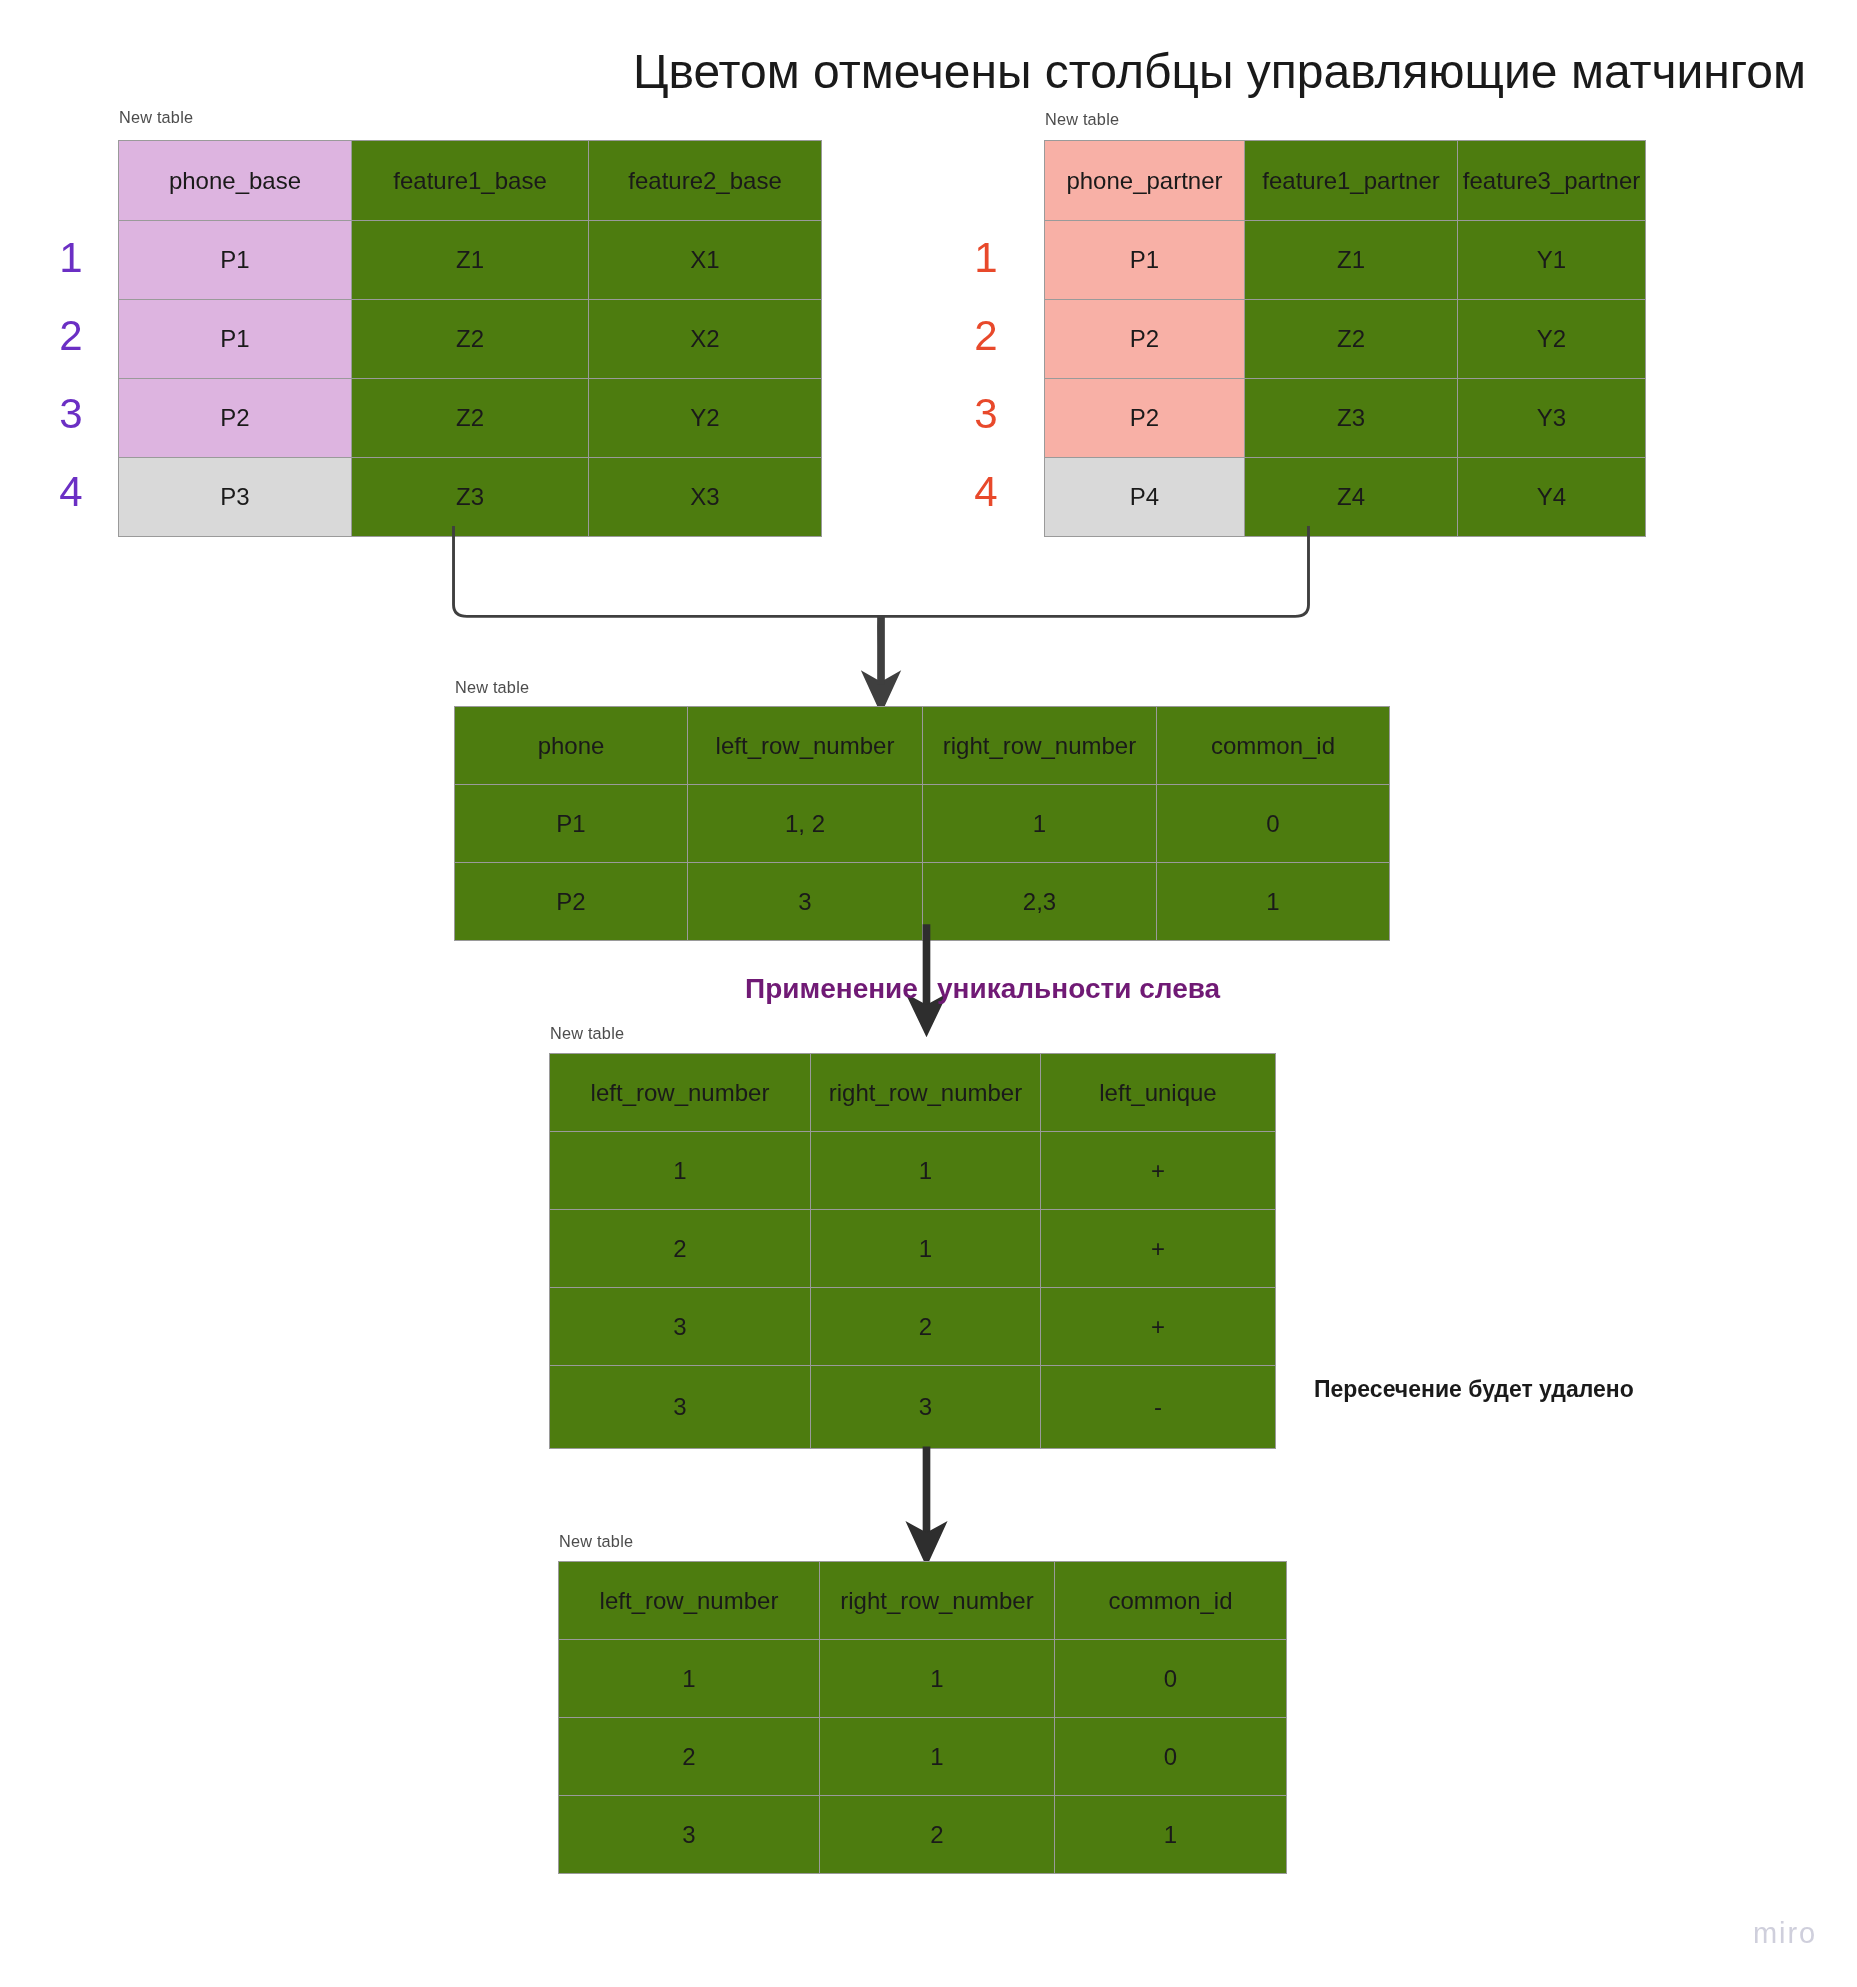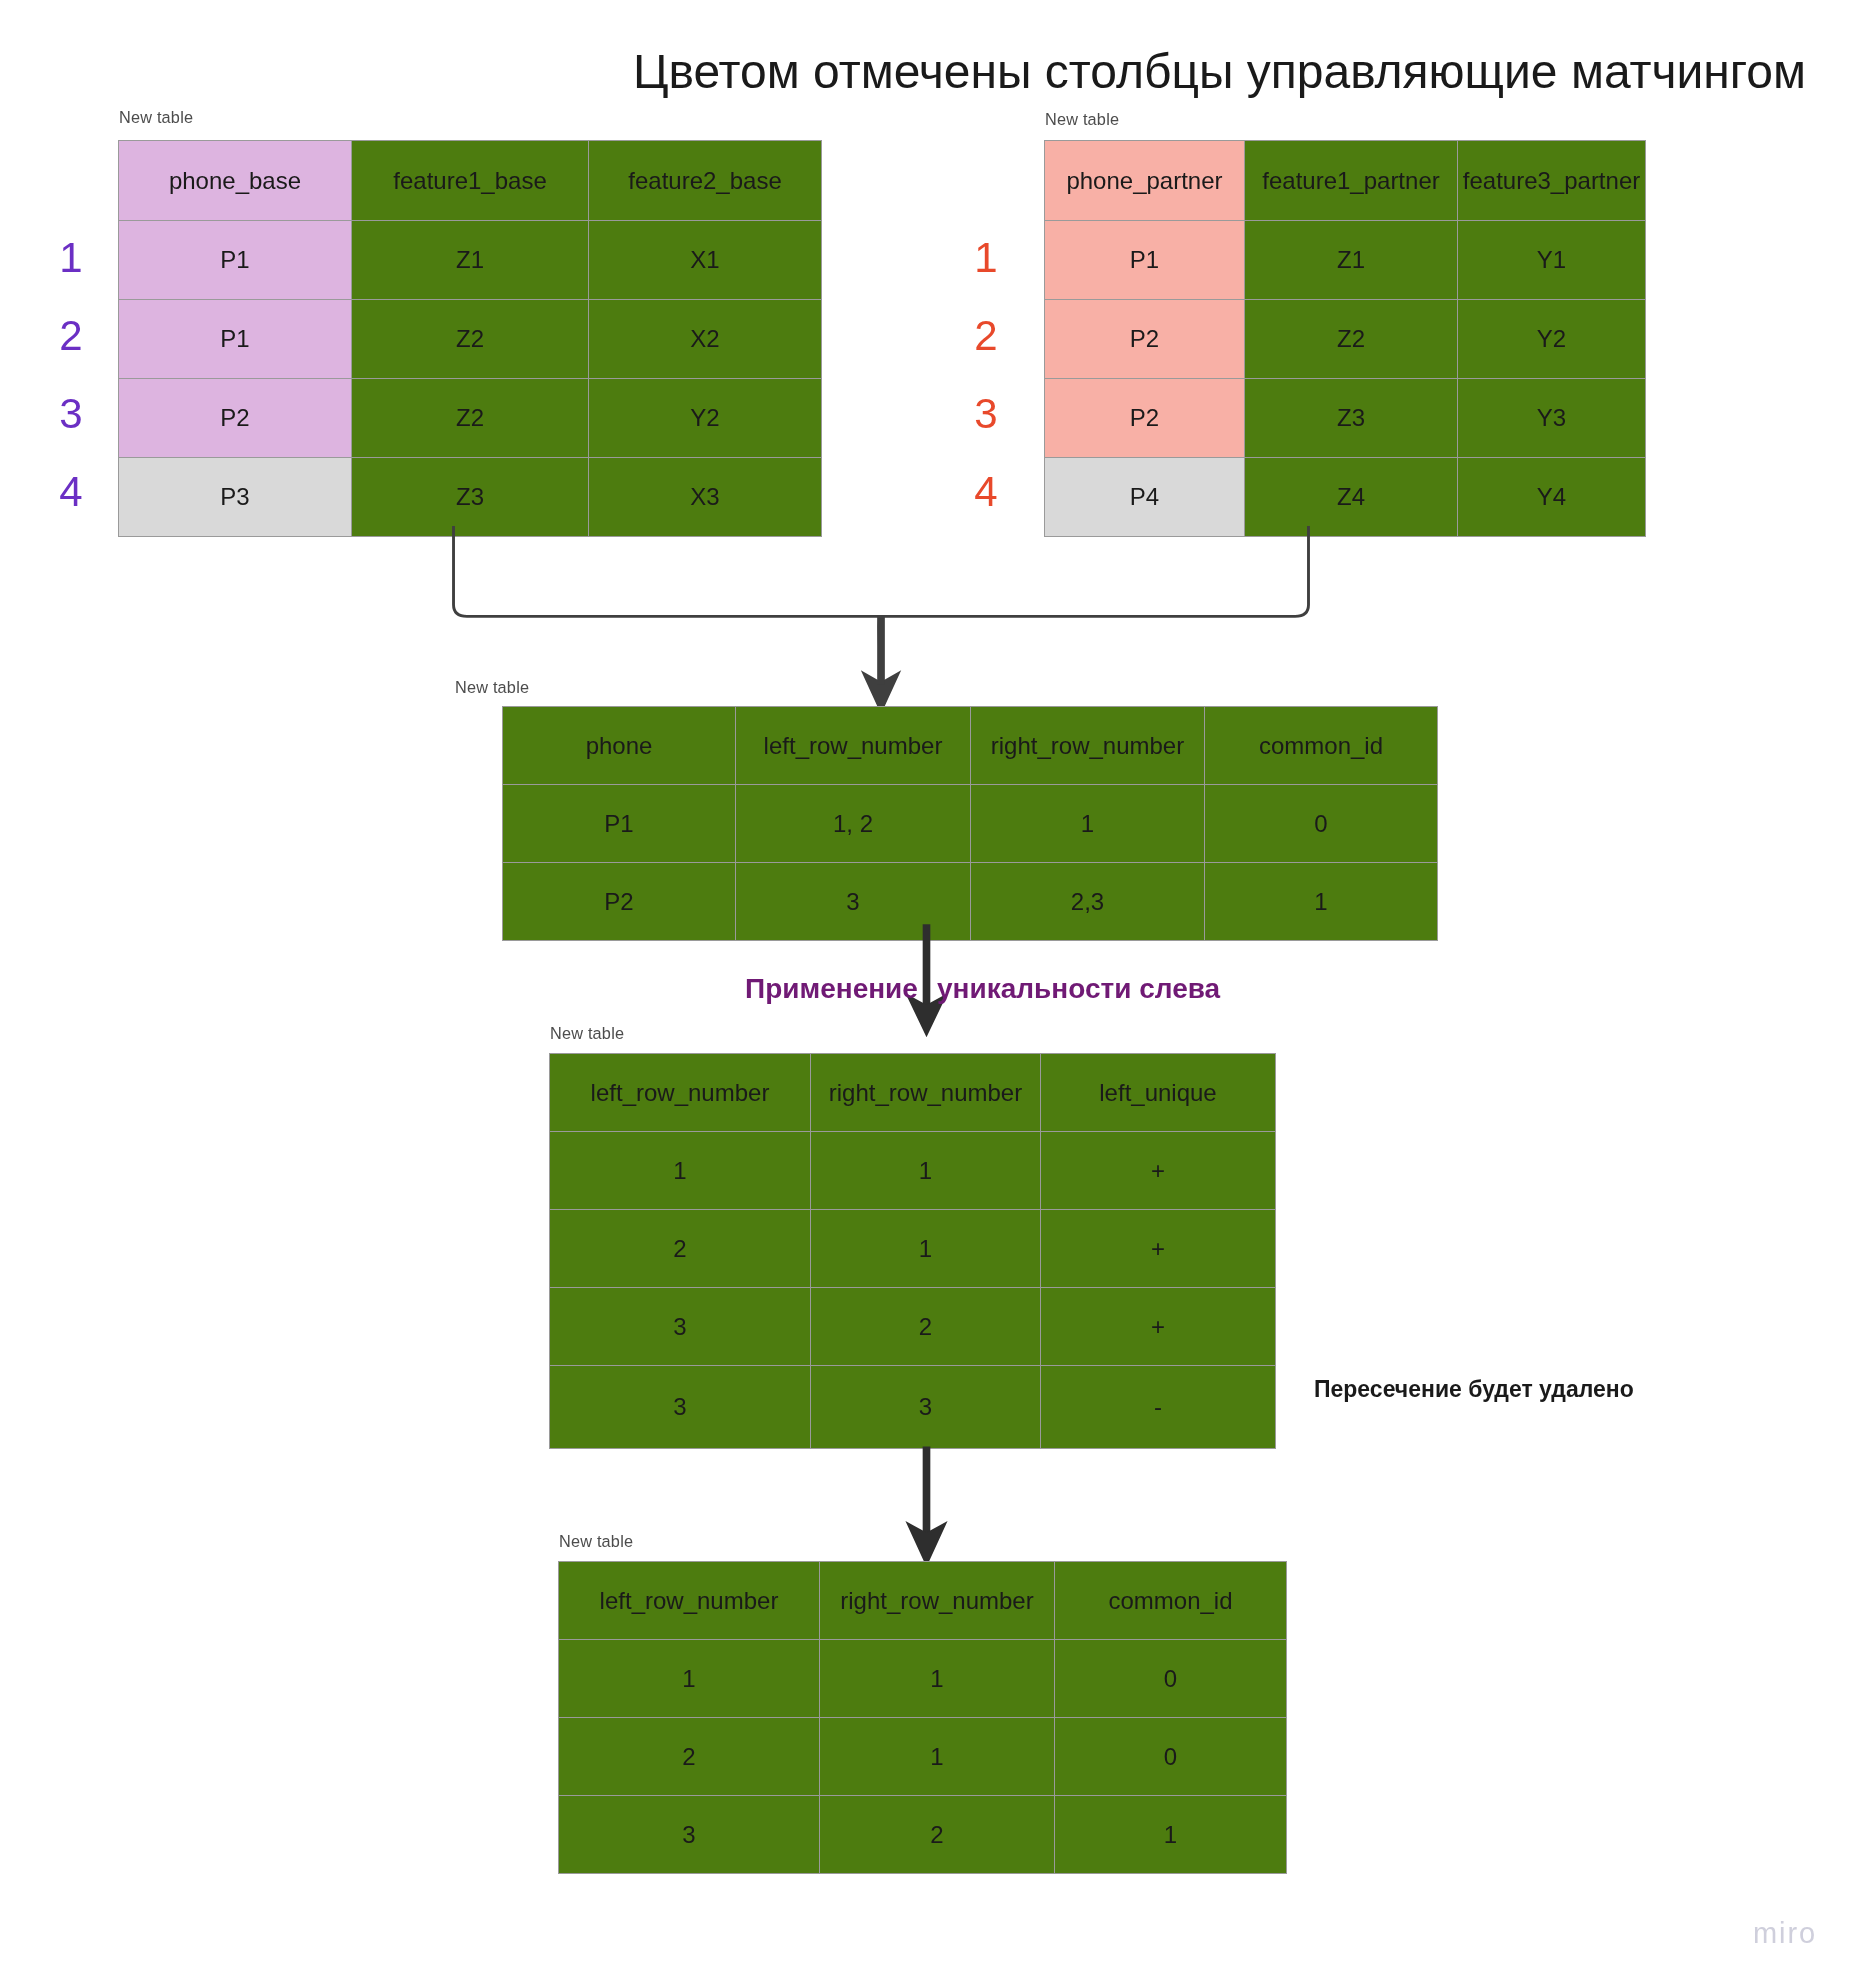--- a/index.html
+++ b/index.html
@@ -207,21 +207,21 @@
 
     <path d="M 453,94 L 459,168 L 473,156 L 457,196 L 441,156 L 455,168 Z" fill="#3f3f3f"></path>
     <polygon points="457,196 436,150 457,162 478,150" fill="#3f3f3f"></polygon>
     <polygon points="453,94 461,94 461,165 453,165" fill="#3f3f3f"></polygon>
   </svg>
 
   <div class="abs" style="left:455px; top:678px;">
     <span class="table-caption">New table</span>
   </div>
 
-  <table class="miro-table abs" style="left:454px; top:706px;margin-left:48px;">
+  <table class="miro-table abs" style="left:454px; top:706px;">
     <colgroup>
         <col style="width:233px">
         <col style="width:235px">
         <col style="width:234px">
         <col style="width:233px">
       </colgroup>
     <thead>
       <tr>
         <th style="height:77px">phone</th>
         <th style="height:77px">left_row_number</th>

